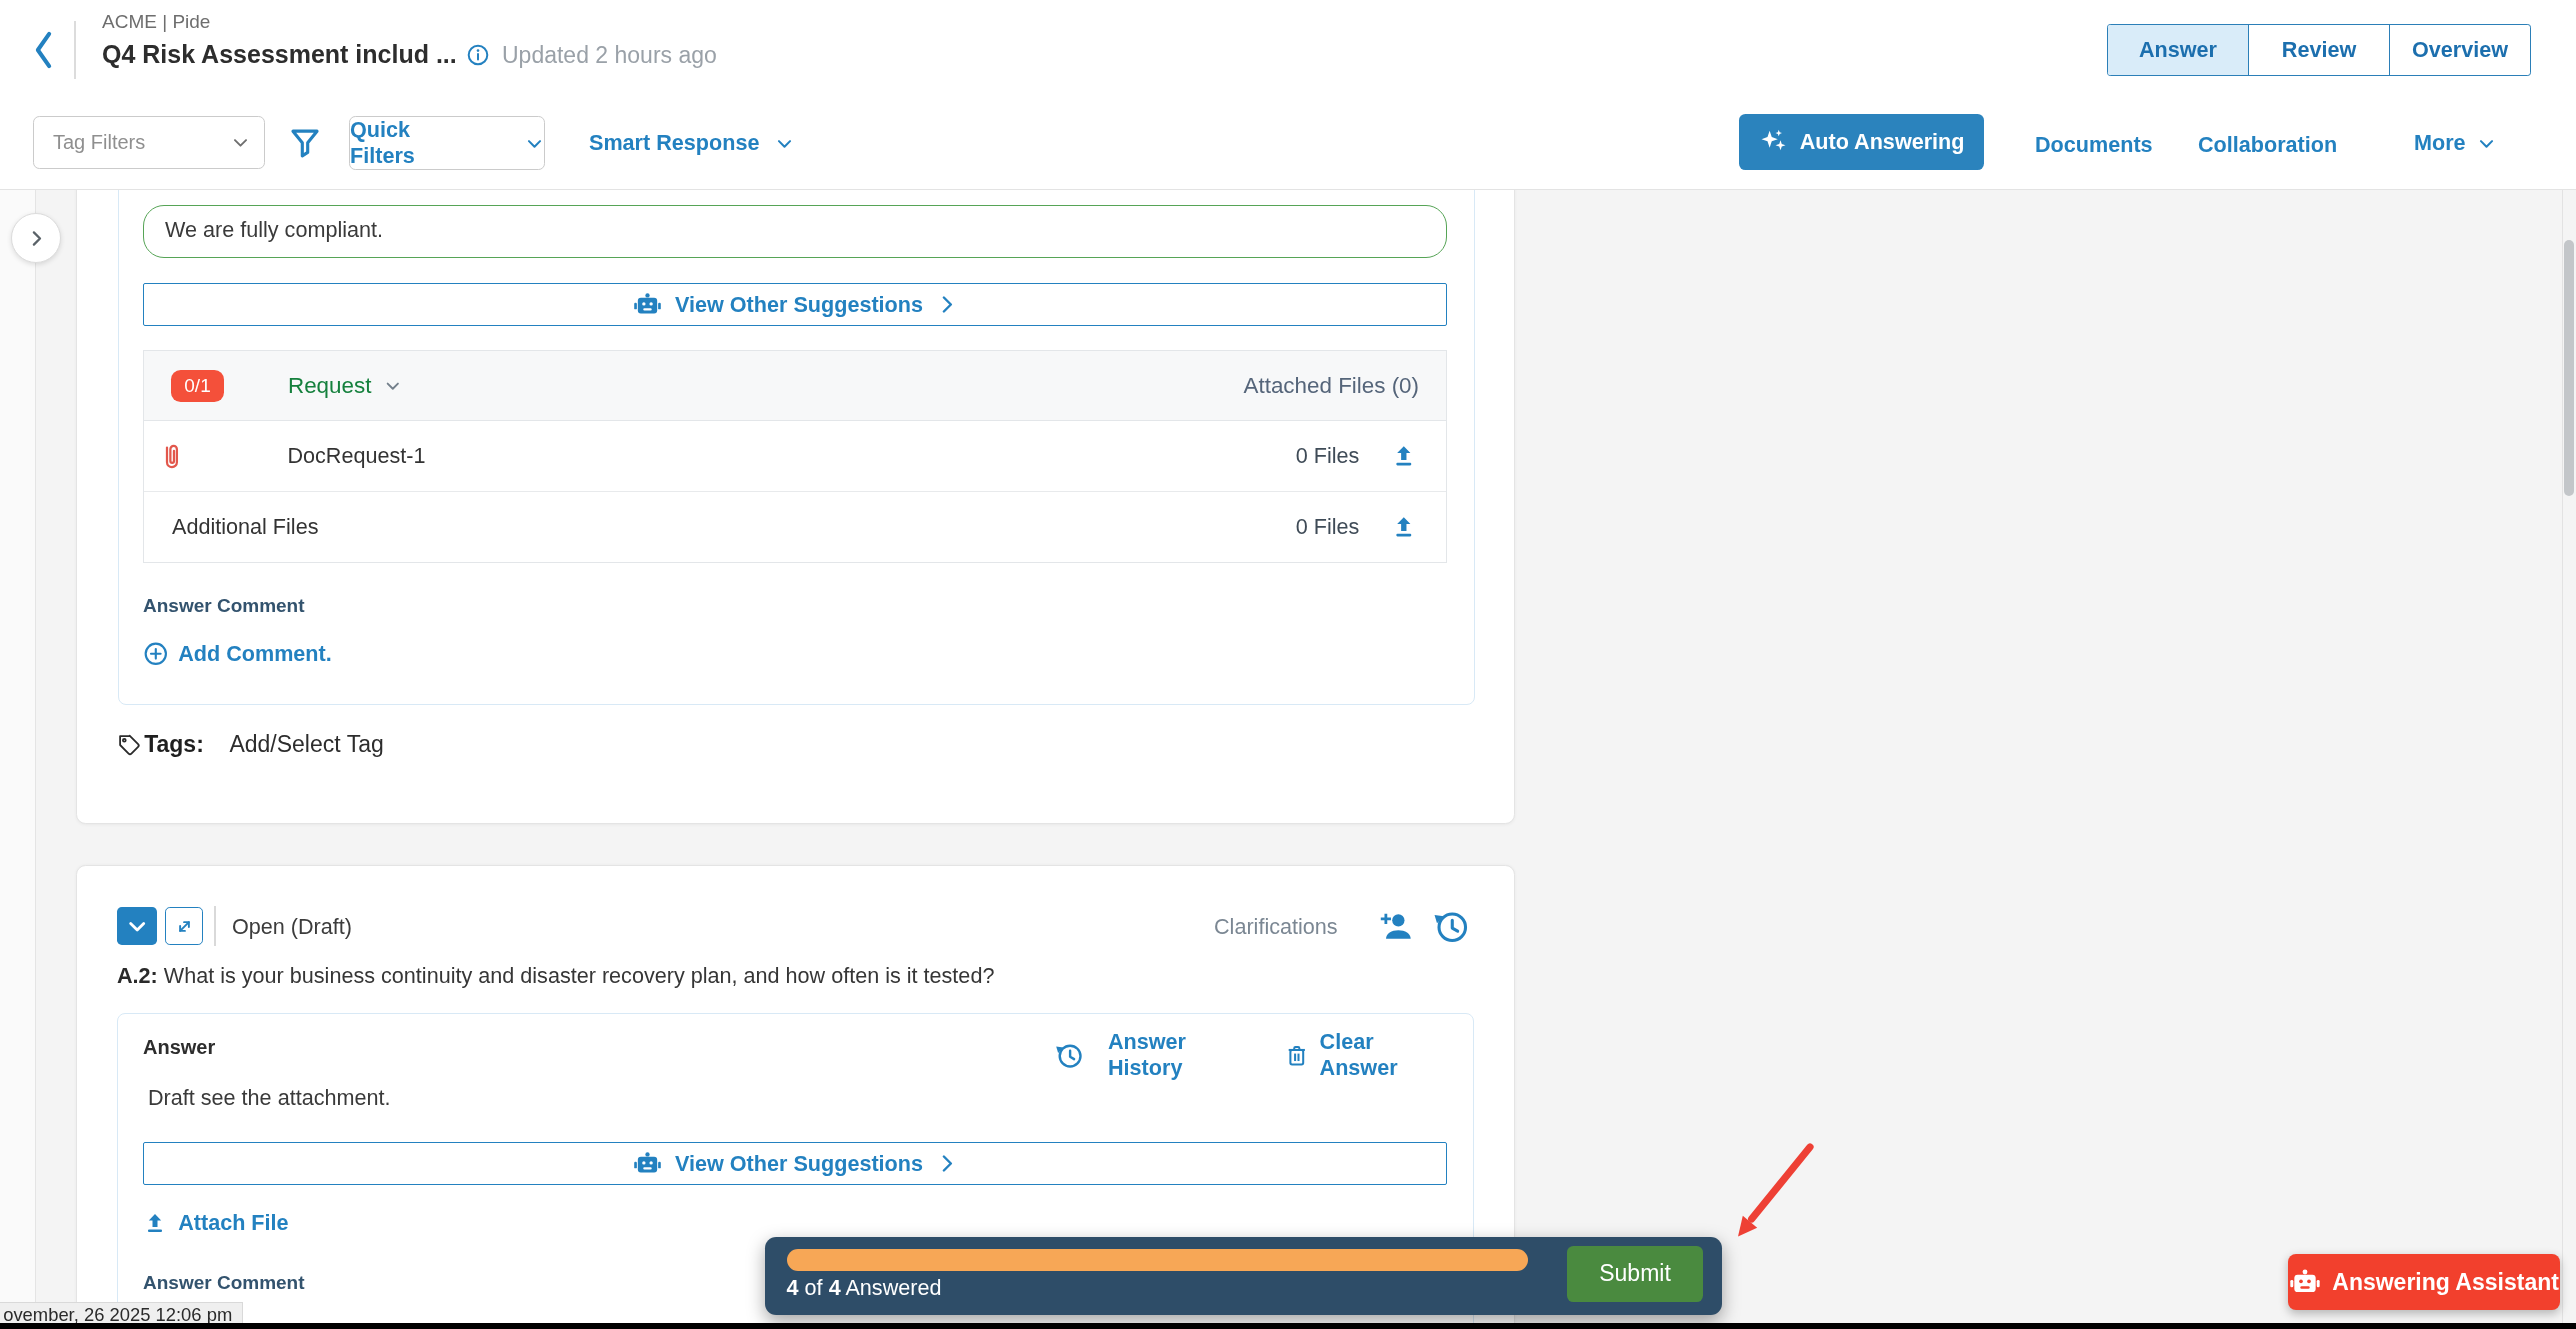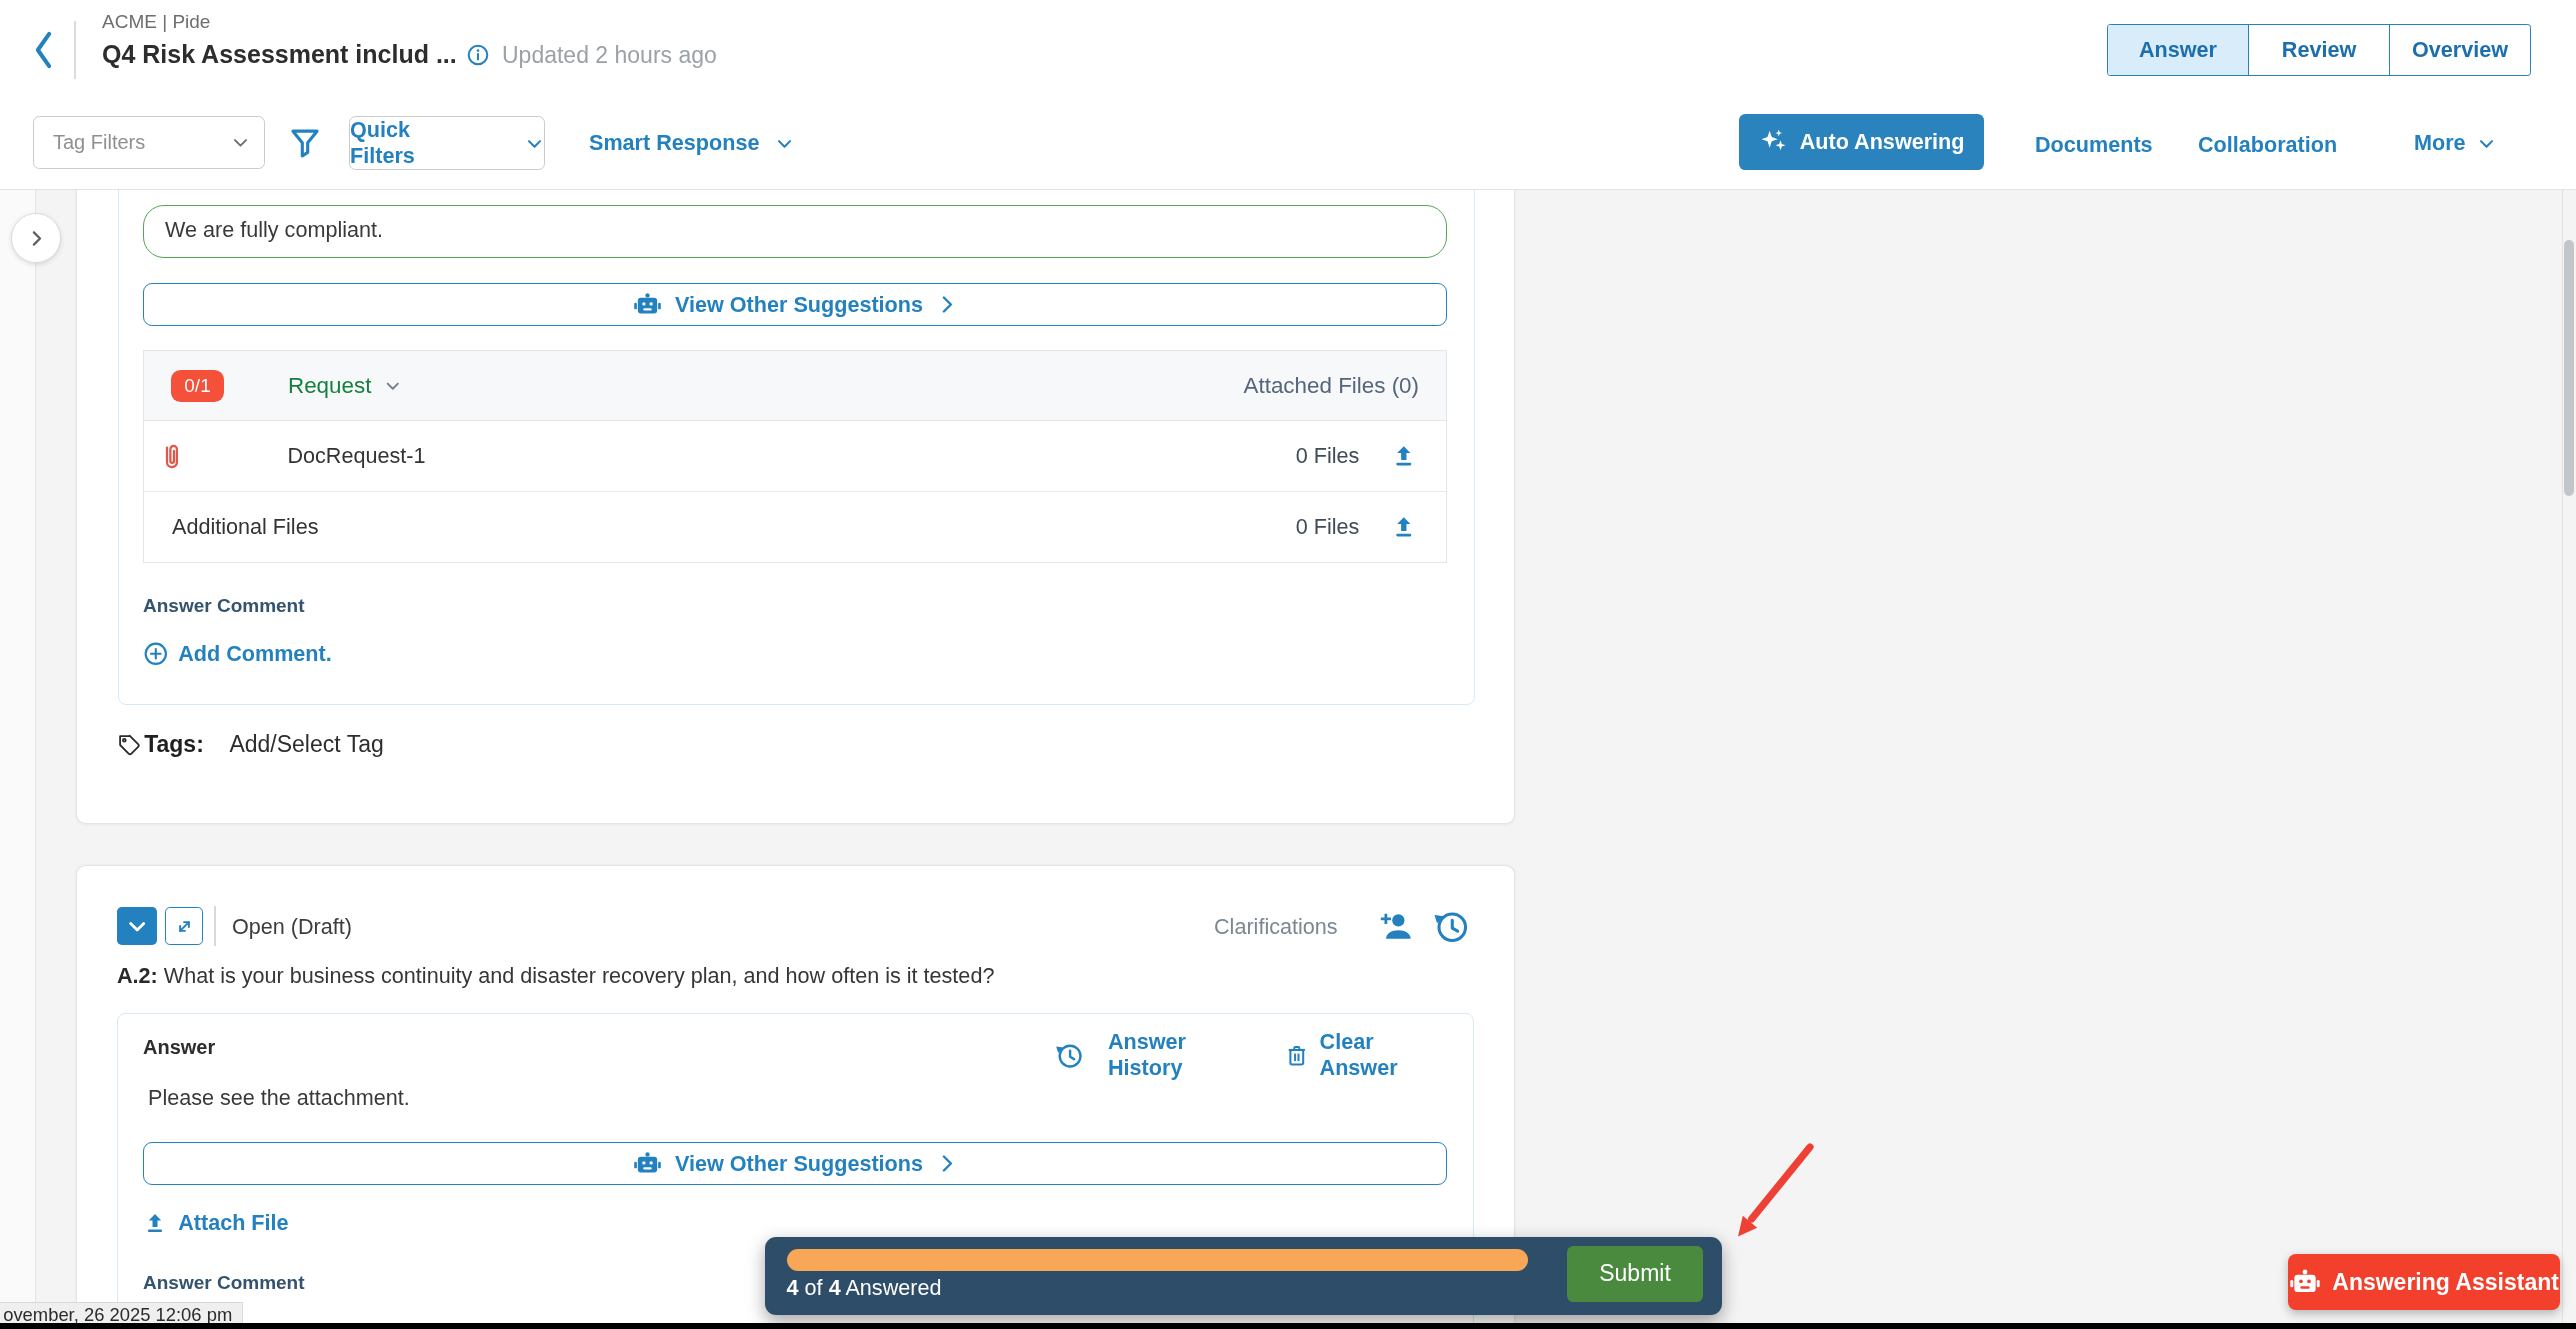--- a/index.html
+++ b/index.html
@@ -34,21 +34,21 @@
   
   .content-bg{left:0;top:189px;width:2576px;height:1140px;background:#f4f4f4;z-index:1;}
   .rail{left:0;top:189px;width:35px;height:1140px;background:#fafafa;border-right:0.8px solid #e4e4e4;z-index:2;}
   .rail-toggle{left:11.2px;top:213px;width:48px;height:48px;border-radius:50%;background:#fff;border:1.6px solid #dcdcdc;
       box-shadow:0 1.6px 4.8px rgba(0,0,0,.12);display:flex;align-items:center;justify-content:center;z-index:3;cursor:pointer;}
 
   .card{background:#fff;border:0.8px solid #e4e4e4;border-radius:9.6px;box-shadow:0 0.8px 3.2px rgba(0,0,0,.05);z-index:2;}
   .inner-panel{border:1.6px solid #d8e9f6;border-radius:8px;background:#fff;box-sizing:border-box;}
   .answer-box{border:1.6px solid #56a456;border-radius:4.8px;background:#fff;box-sizing:border-box;
       font-size:21.6px;color:#3a3a3a;padding:11.2px 21px;}
-  .sugg-btn{border:1.6px solid #2381c0;border-radius:9px;background:#fff;box-sizing:border-box;height:43px;
+  .sugg-btn{border:1.6px solid #2381c0;border-radius:2px;background:#fff;box-sizing:border-box;height:43px;
       display:flex;align-items:center;justify-content:center;gap:12.8px;cursor:pointer;}
   .sugg-label{font-size:21.6px;font-weight:700;color:#2381c0;}
 
   .ftable{border:0.8px solid #e3e6e9;box-sizing:border-box;background:#fff;z-index:3;}
   .ftable-head{height:69px;background:#f7f8f9;border-bottom:0.8px solid #e3e6e9;display:flex;align-items:center;}
   .badge{width:53px;height:32px;background:#f4503a;border-radius:9.6px;color:#fff;font-size:19px;
       display:flex;align-items:center;justify-content:center;margin-left:27px;}
   .req-label{font-size:22.4px;color:#15803d;margin-left:64px;display:flex;align-items:center;gap:13px;}
   .att-label{font-size:22.4px;color:#55657a;margin-left:auto;margin-right:27px;}
   .frow{height:70px;display:flex;align-items:center;border-bottom:0.8px solid #e8eaec;background:#fff;}
@@ -238,21 +238,21 @@
           <rect x="6" y="6.8" width="12" height="13.6" rx="1.6"></rect>
           <line x1="4.4" y1="6.8" x2="19.6" y2="6.8"></line>
           <path d="M9.6 6.8V5.2a1.2 1.2 0 0 1 1.2-1.2h2.4a1.2 1.2 0 0 1 1.2 1.2v1.6"></path>
           <line x1="10.4" y1="10.2" x2="10.4" y2="17.2"></line>
           <line x1="13.6" y1="10.2" x2="13.6" y2="17.2"></line>
         </svg>
       <span class="link" style="font-size:21.6px;">Clear Answer</span>
     </span>
   </div>
 
-  <div class="abs" style="left:148px;top:1085px;font-size:21.6px;color:#3a3a3a;z-index:3;">Please see the attachment.</div>
+  <div class="abs" style="left:148px;top:1085px;font-size:21.6px;color:#3a3a3a;z-index:3;">Draft see the attachment.</div>
 
   <div class="abs sugg-btn" style="left:143px;top:1142px;width:1304px;z-index:3;">
     <span>
       <svg width="29" height="29" viewBox="0 0 24 24">
           <g fill="#2381c0">
             <rect x="4" y="6.5" width="16" height="13" rx="2.5"></rect>
             <rect x="1" y="10.5" width="2.2" height="5.5" rx="1"></rect>
             <rect x="20.8" y="10.5" width="2.2" height="5.5" rx="1"></rect>
             <circle cx="12" cy="4.5" r="1.8"></circle>
           </g>

